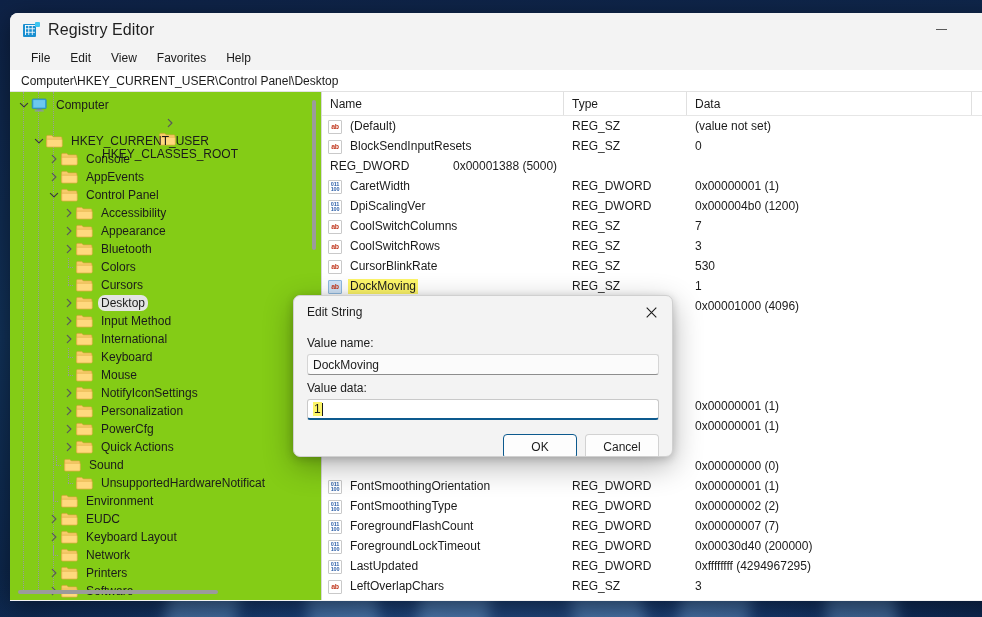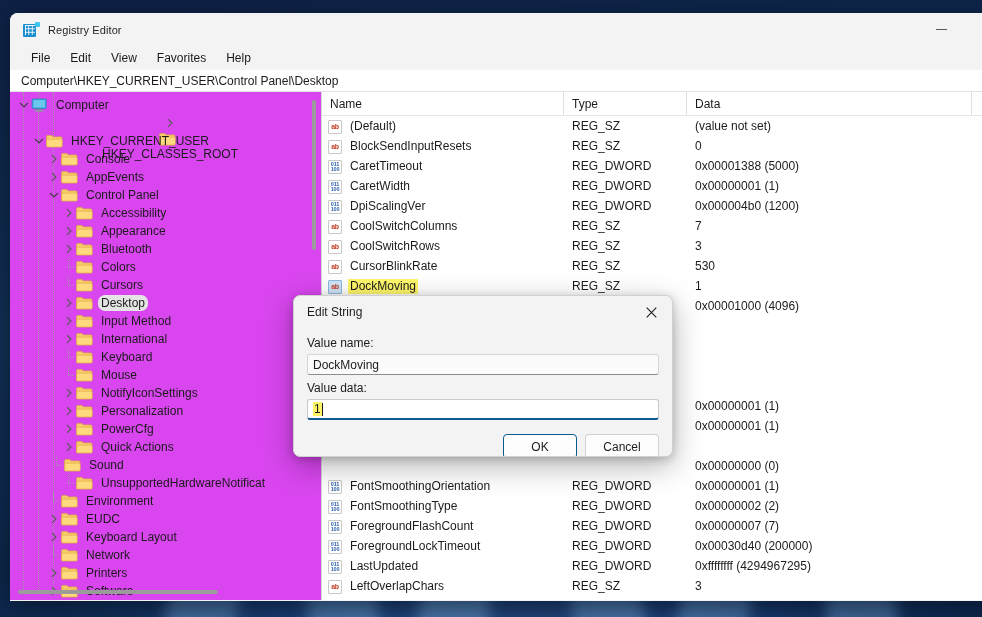--- a/index.html
+++ b/index.html
@@ -65,21 +65,21 @@
       linear-gradient(to right, #fff 0 1px, transparent 1px) 0 0/3.4px 100%,
       linear-gradient(to bottom, #fff 0 1px, transparent 1px) 0 0/100% 3.4px;
   }
   #app-icon .dot {
     position: absolute; right: -1px; top: 0px;
     width: 5px; height: 5px;
     background: #3ec6f0;
     border-radius: 1px;
   }
   #win-title {
-    font-size: 11px; color: #1f1f1f;
+    font-size: 16px; color: #1f1f1f;
     letter-spacing: 0.1px;
     text-align: right;
   }
   #win-controls {
     position: absolute; right: 0; top: 0;
     height: 33px; display: flex;
   }
   .win-btn {
     width: 46px; height: 33px;
     display: flex; align-items: center; justify-content: center;
@@ -111,21 +111,21 @@
   
   #body-split {
     display: flex;
     height: 508px;
     background: #ffffff;
   }
   
   #tree-pane {
     width: 312px;
     position: relative;
-    background: #d946ef;
+    background: #84cc16;
     border-right: 1px solid #d8d8d8;
     overflow: hidden;
   }
   #tree-scroll {
     position: absolute; inset: 0 12px 10px 0;
     padding-top: 4px;
   }
   .tnode {
     height: 18px;
     display: flex; align-items: center;
@@ -744,27 +744,20 @@
           </div>
           <div class="lrow">
             <div class="c-name">
               <div class="vicon sz">ab</div>
               <span class="nm">BlockSendInputResets</span>
             </div>
             <div class="c-type">REG_SZ</div>
             <div class="c-data">0</div>
           </div>
           <div class="lrow">
-            <div class="c-name">
-              <div class="vicon dw">
-                <div>011</div>
-                <div>100</div>
-              </div>
-              <span class="nm">CaretTimeout</span>
-            </div>
             <div class="c-type">REG_DWORD</div>
             <div class="c-data">0x00001388 (5000)</div>
           </div>
           <div class="lrow">
             <div class="c-name">
               <div class="vicon dw">
                 <div>011</div>
                 <div>100</div>
               </div>
               <span class="nm">CaretWidth</span>

